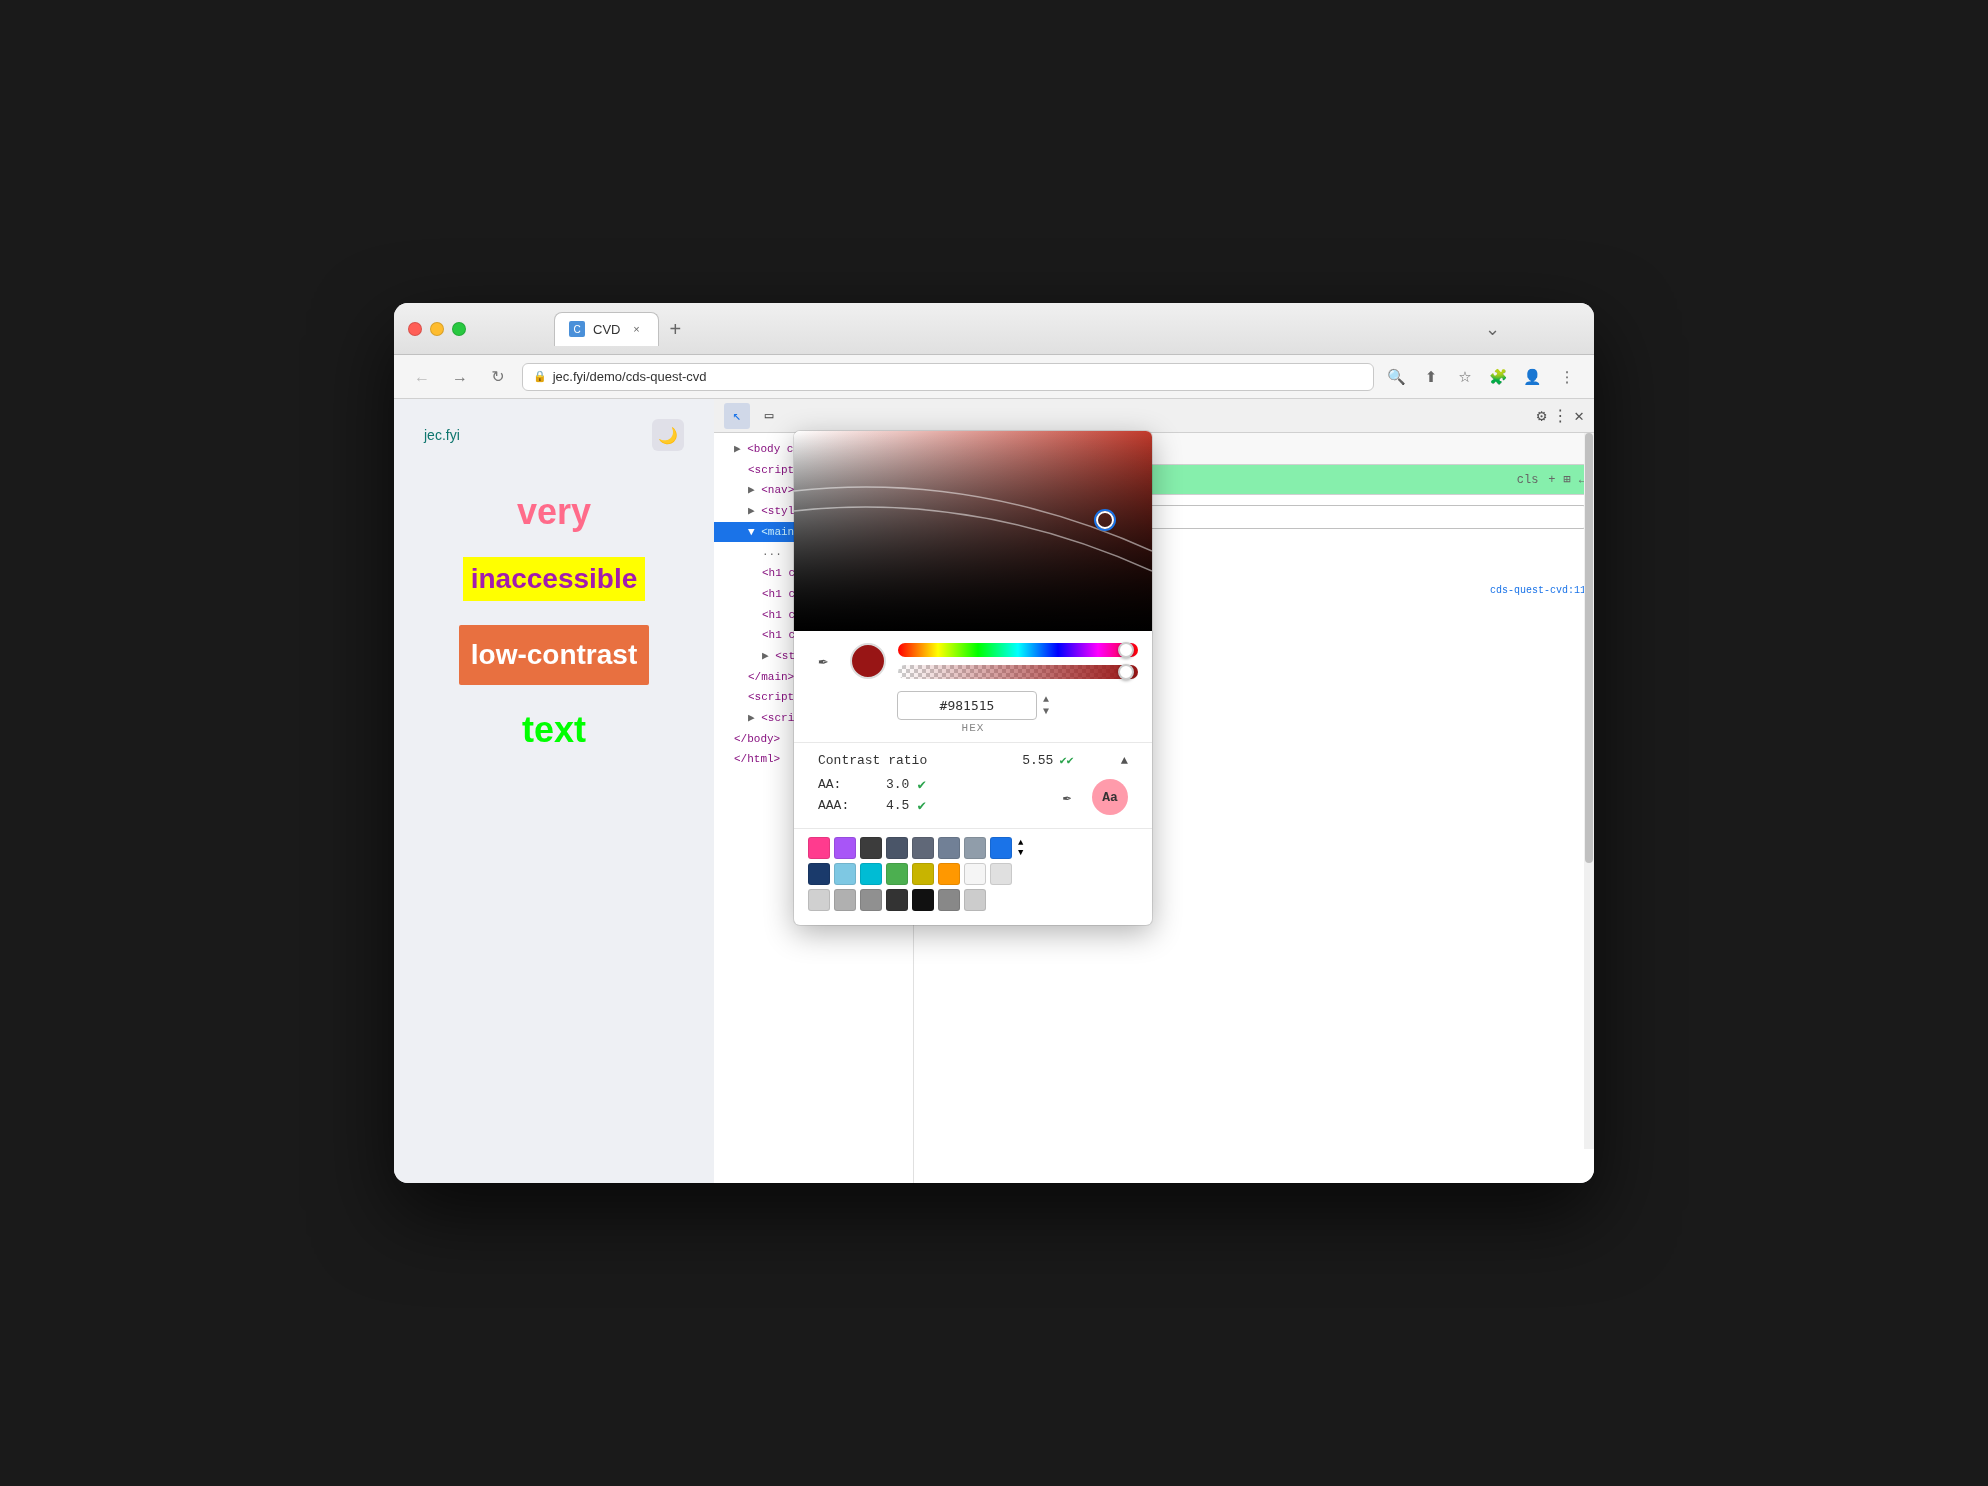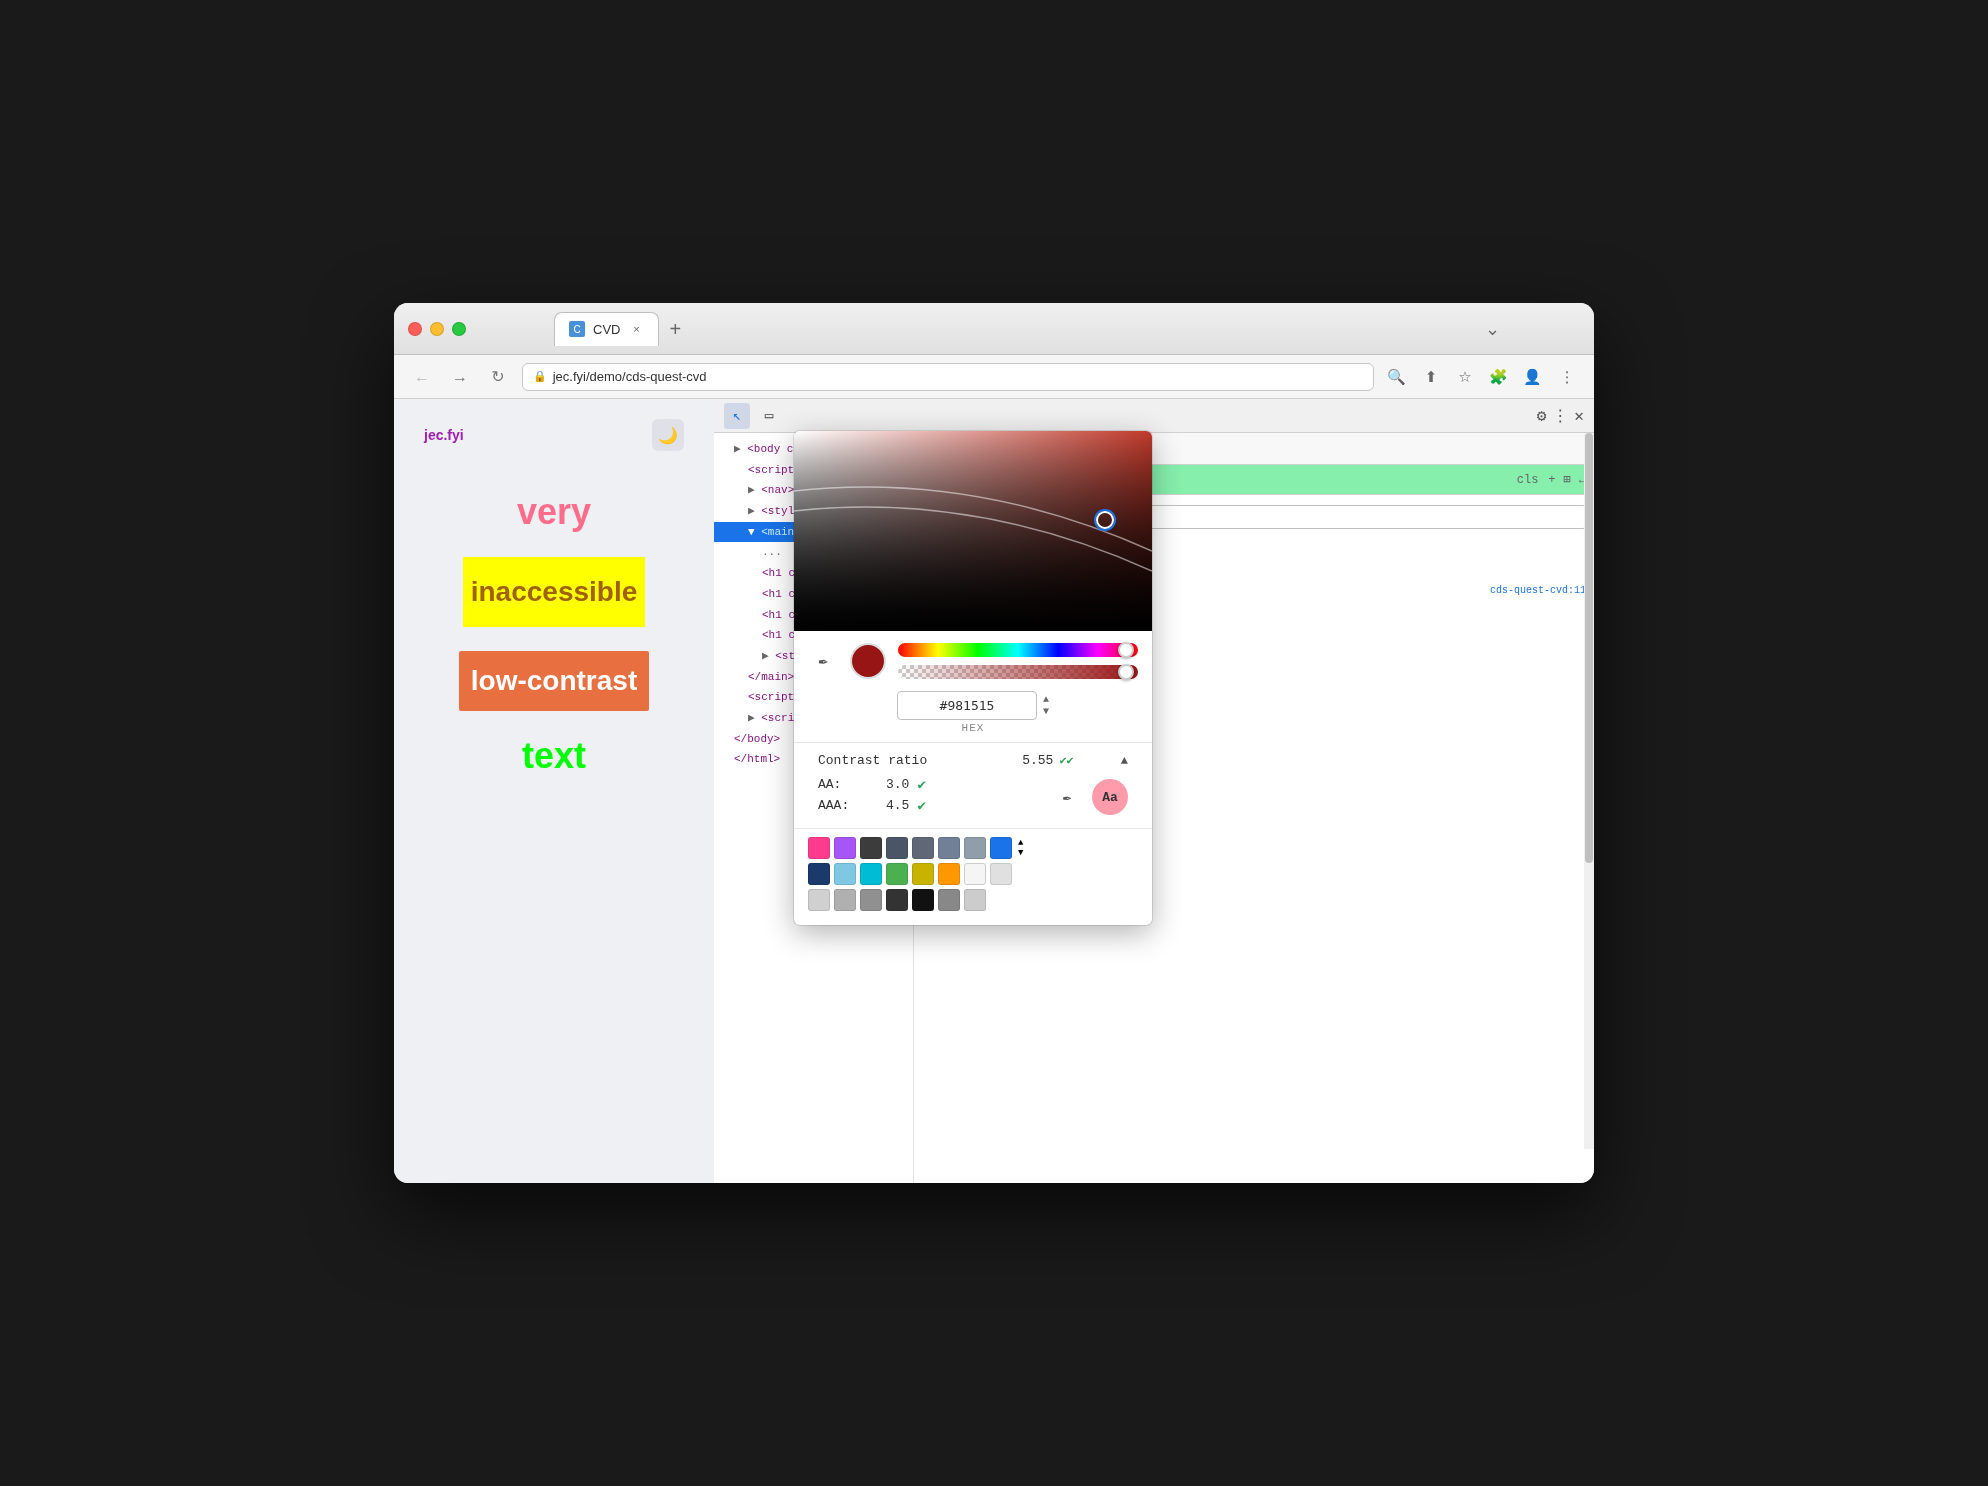--- a/index.html
+++ b/index.html
@@ -181,22 +181,22 @@
     }
     .page-header {
       display: flex;
       justify-content: space-between;
       align-items: center;
       width: 100%;
       margin-bottom: 30px;
     }
     .site-name {
       font-size: 14px;
-      color: #a21caf;
-      font-weight: 700;
+      color: #0f766e;
+      font-weight: 400;
     }
     .dark-mode-btn {
       width: 32px;
       height: 32px;
       border-radius: 6px;
       background: #e0e0e8;
       display: flex;
       align-items: center;
       justify-content: center;
       font-size: 16px;
@@ -212,23 +212,23 @@
       padding-top: 10px;
     }
     .text-very {
       font-size: 36px;
       font-weight: bold;
       color: #ff6b8a;
     }
     .text-inaccessible {
       font-size: 28px;
       font-weight: bold;
-      color: #a16207;
+      color: #a21caf;
       background: #ffff00;
-      padding: 19px 8px;
+      padding: 6px 8px;
     }
     .text-low-contrast {
       font-size: 28px;
       font-weight: bold;
       color: white;
       background: #e87040;
       padding: 14px 12px;
       border-radius: 2px;
     }
     .text-text {

